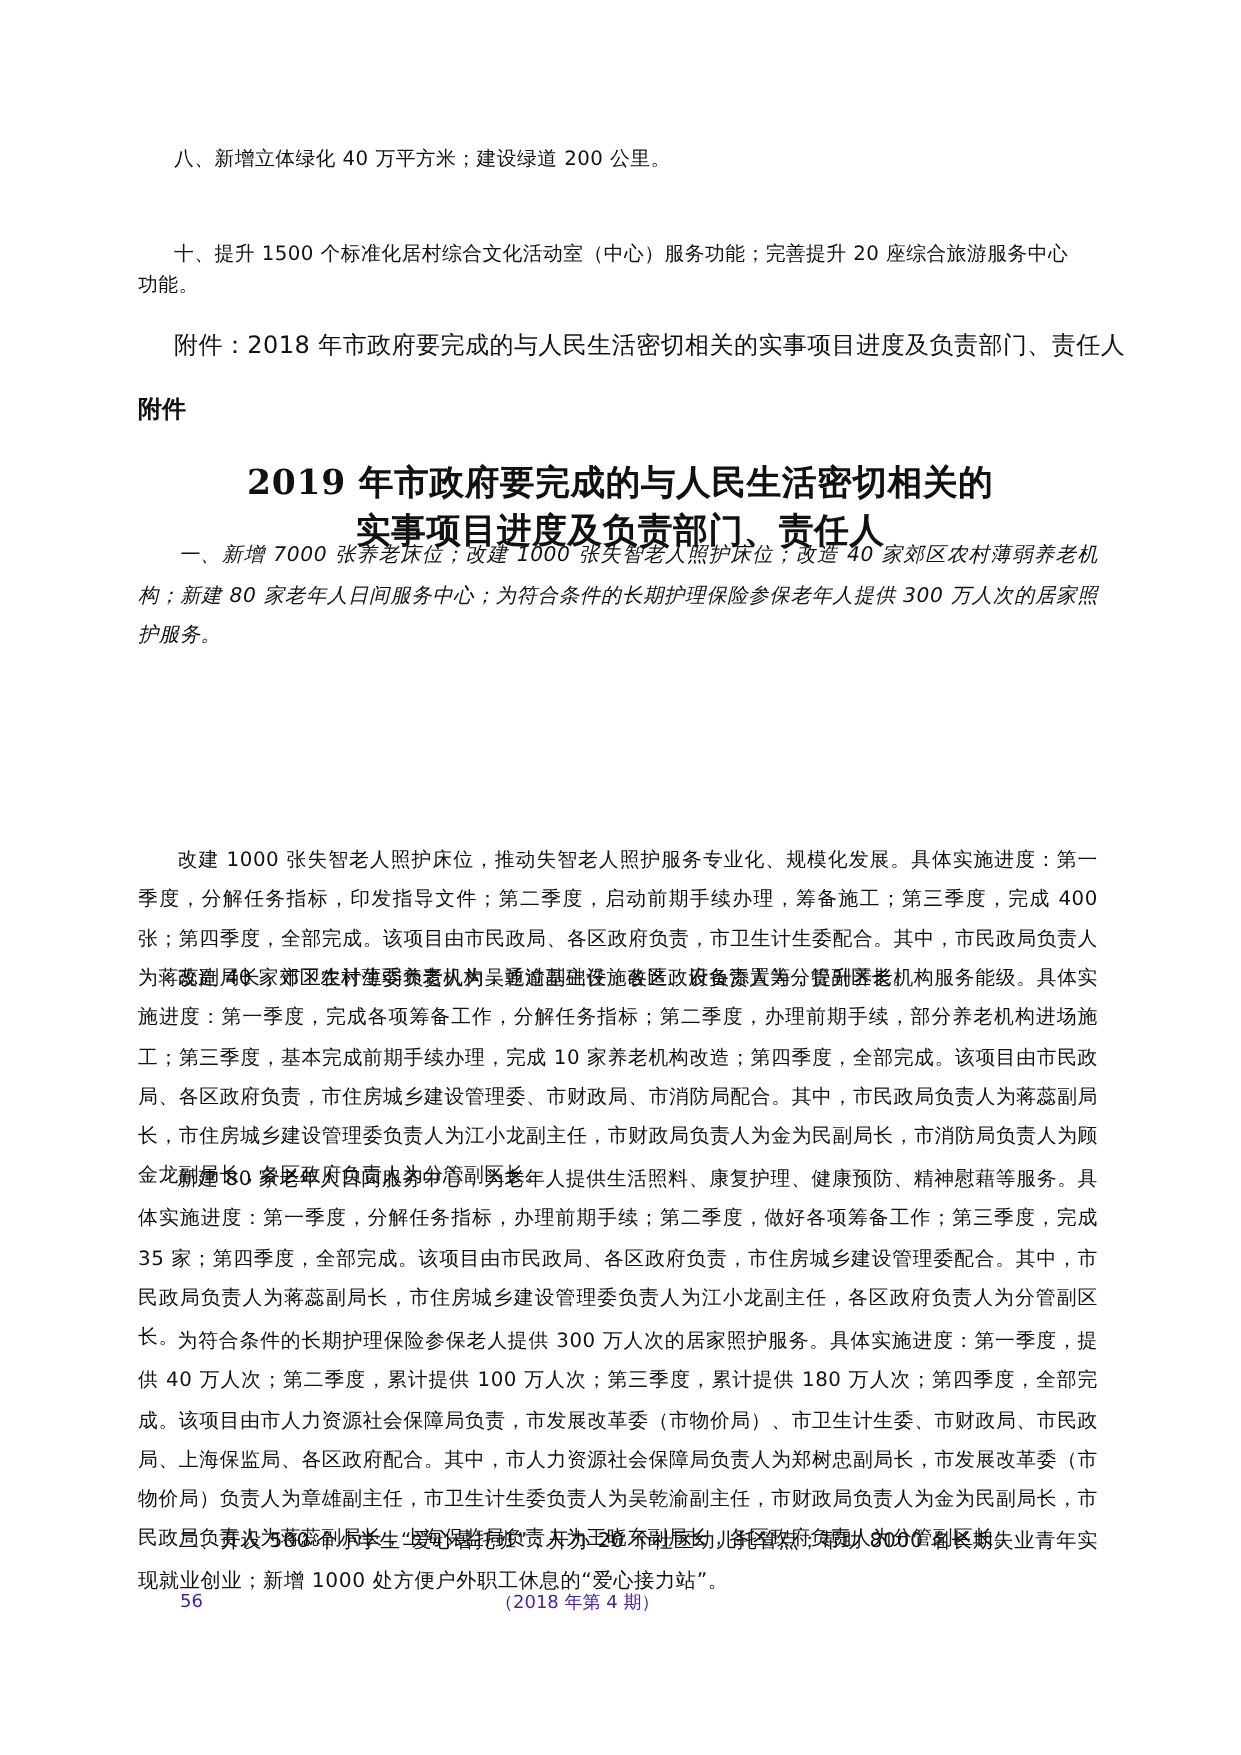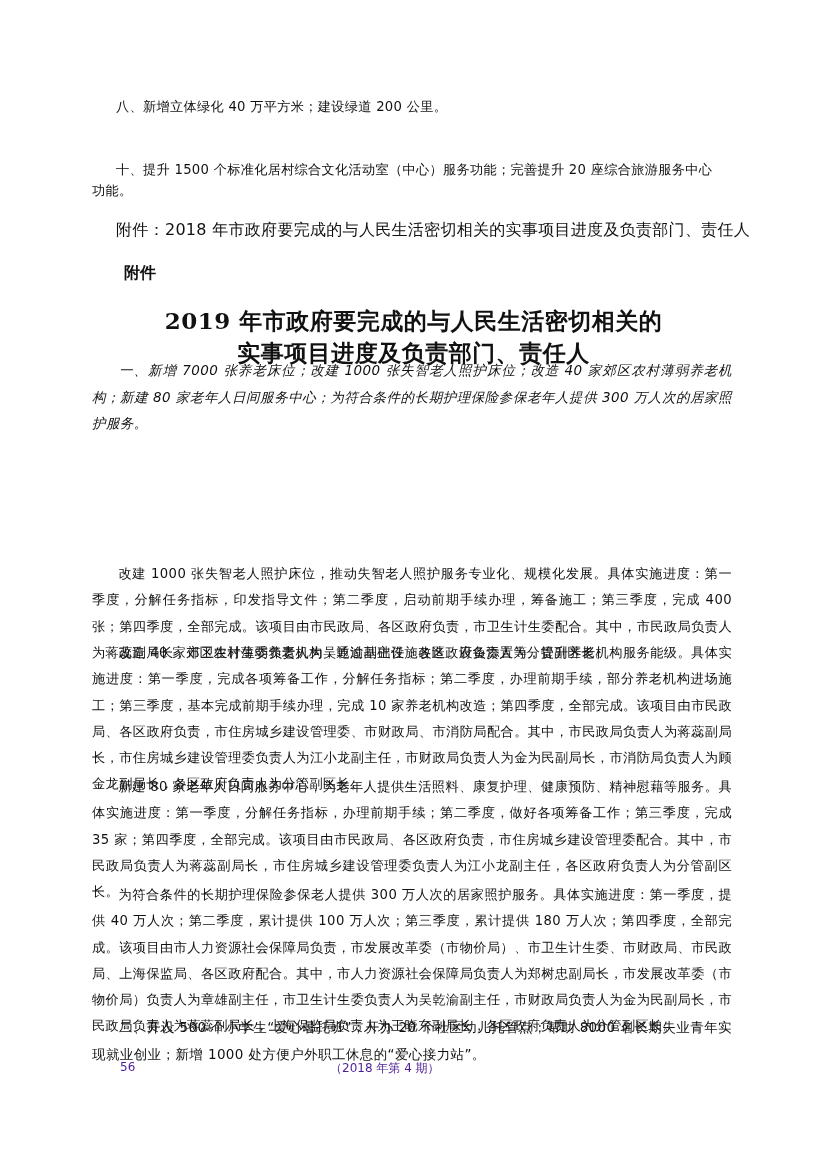--- a/index.html
+++ b/index.html
@@ -3,21 +3,21 @@
 <meta charset="utf-8">
 <style>
   html, body { margin: 0; padding: 0; background: #ffffff; }
   body { width: 827px; height: 1170px; position: relative; overflow: hidden;
          font-family: "DejaVu Sans", sans-serif; color: #111; }
   .page { position: absolute; left: 0; top: 0; width: 816px; height: 1170px; }
   .line { position: absolute; font-size: 13.2px; line-height: 20px; white-space: nowrap; letter-spacing: 0.3px; }
   .para { position: absolute; left: 92px; width: 640px; font-size: 13.2px; line-height: 26.3px;
           text-align: justify; text-indent: 2em; letter-spacing: 0.4px; }
   .para.first { font-size: 13.5px; line-height: 26.5px; }
-  .annex-label { position: absolute; left: 92px; top: 263px; font-size: 16px; font-weight: bold; margin-left: 32px; }
+  .annex-label { position: absolute; left: 92px; top: 263px; font-size: 16px; font-weight: bold; }
   .title { position: absolute; left: 0; width: 827px; text-align: center; font-family: "DejaVu Serif", serif;
            font-weight: bold; font-size: 23px; letter-spacing: 0.5px; }
   .footer { position: absolute; top: 1060px; font-size: 12px; color: #4c1d95; }
 </style>
 </head>
 <body>
 
 <div class="page">
 
   <div class="line" style="left:116px; top:97px;">八、新增立体绿化 40 万平方米；建设绿道 200 公里。</div>

